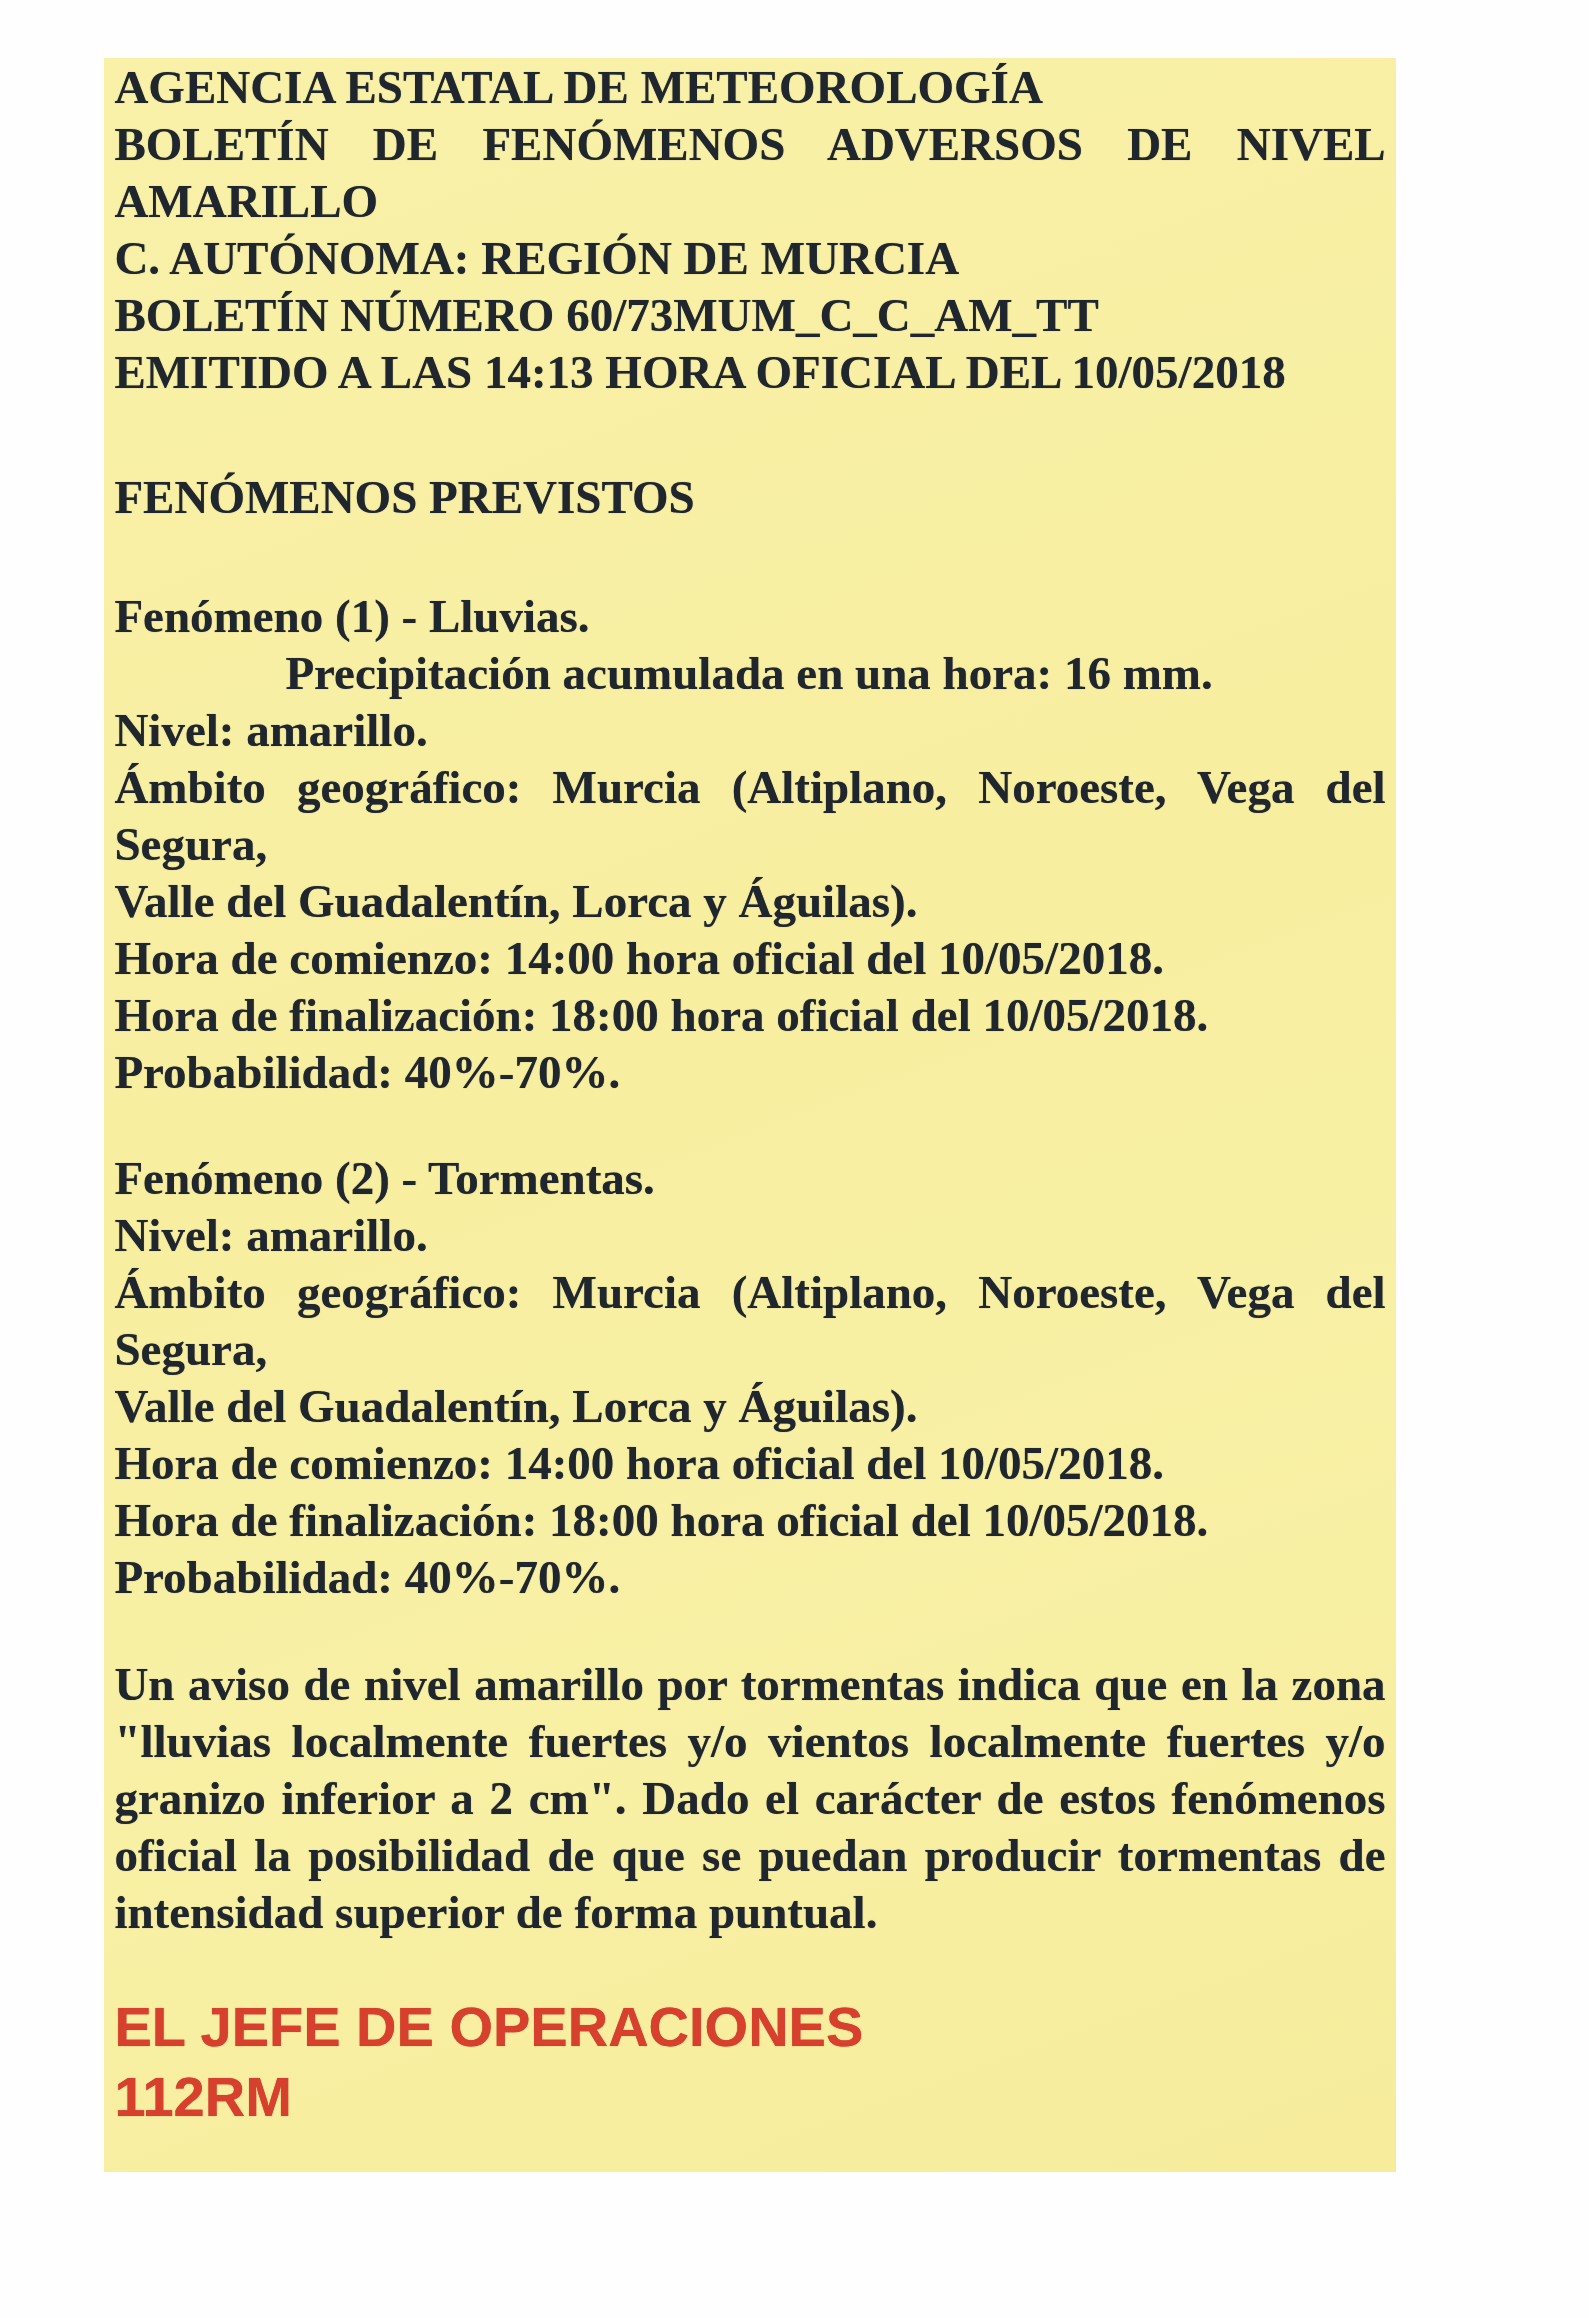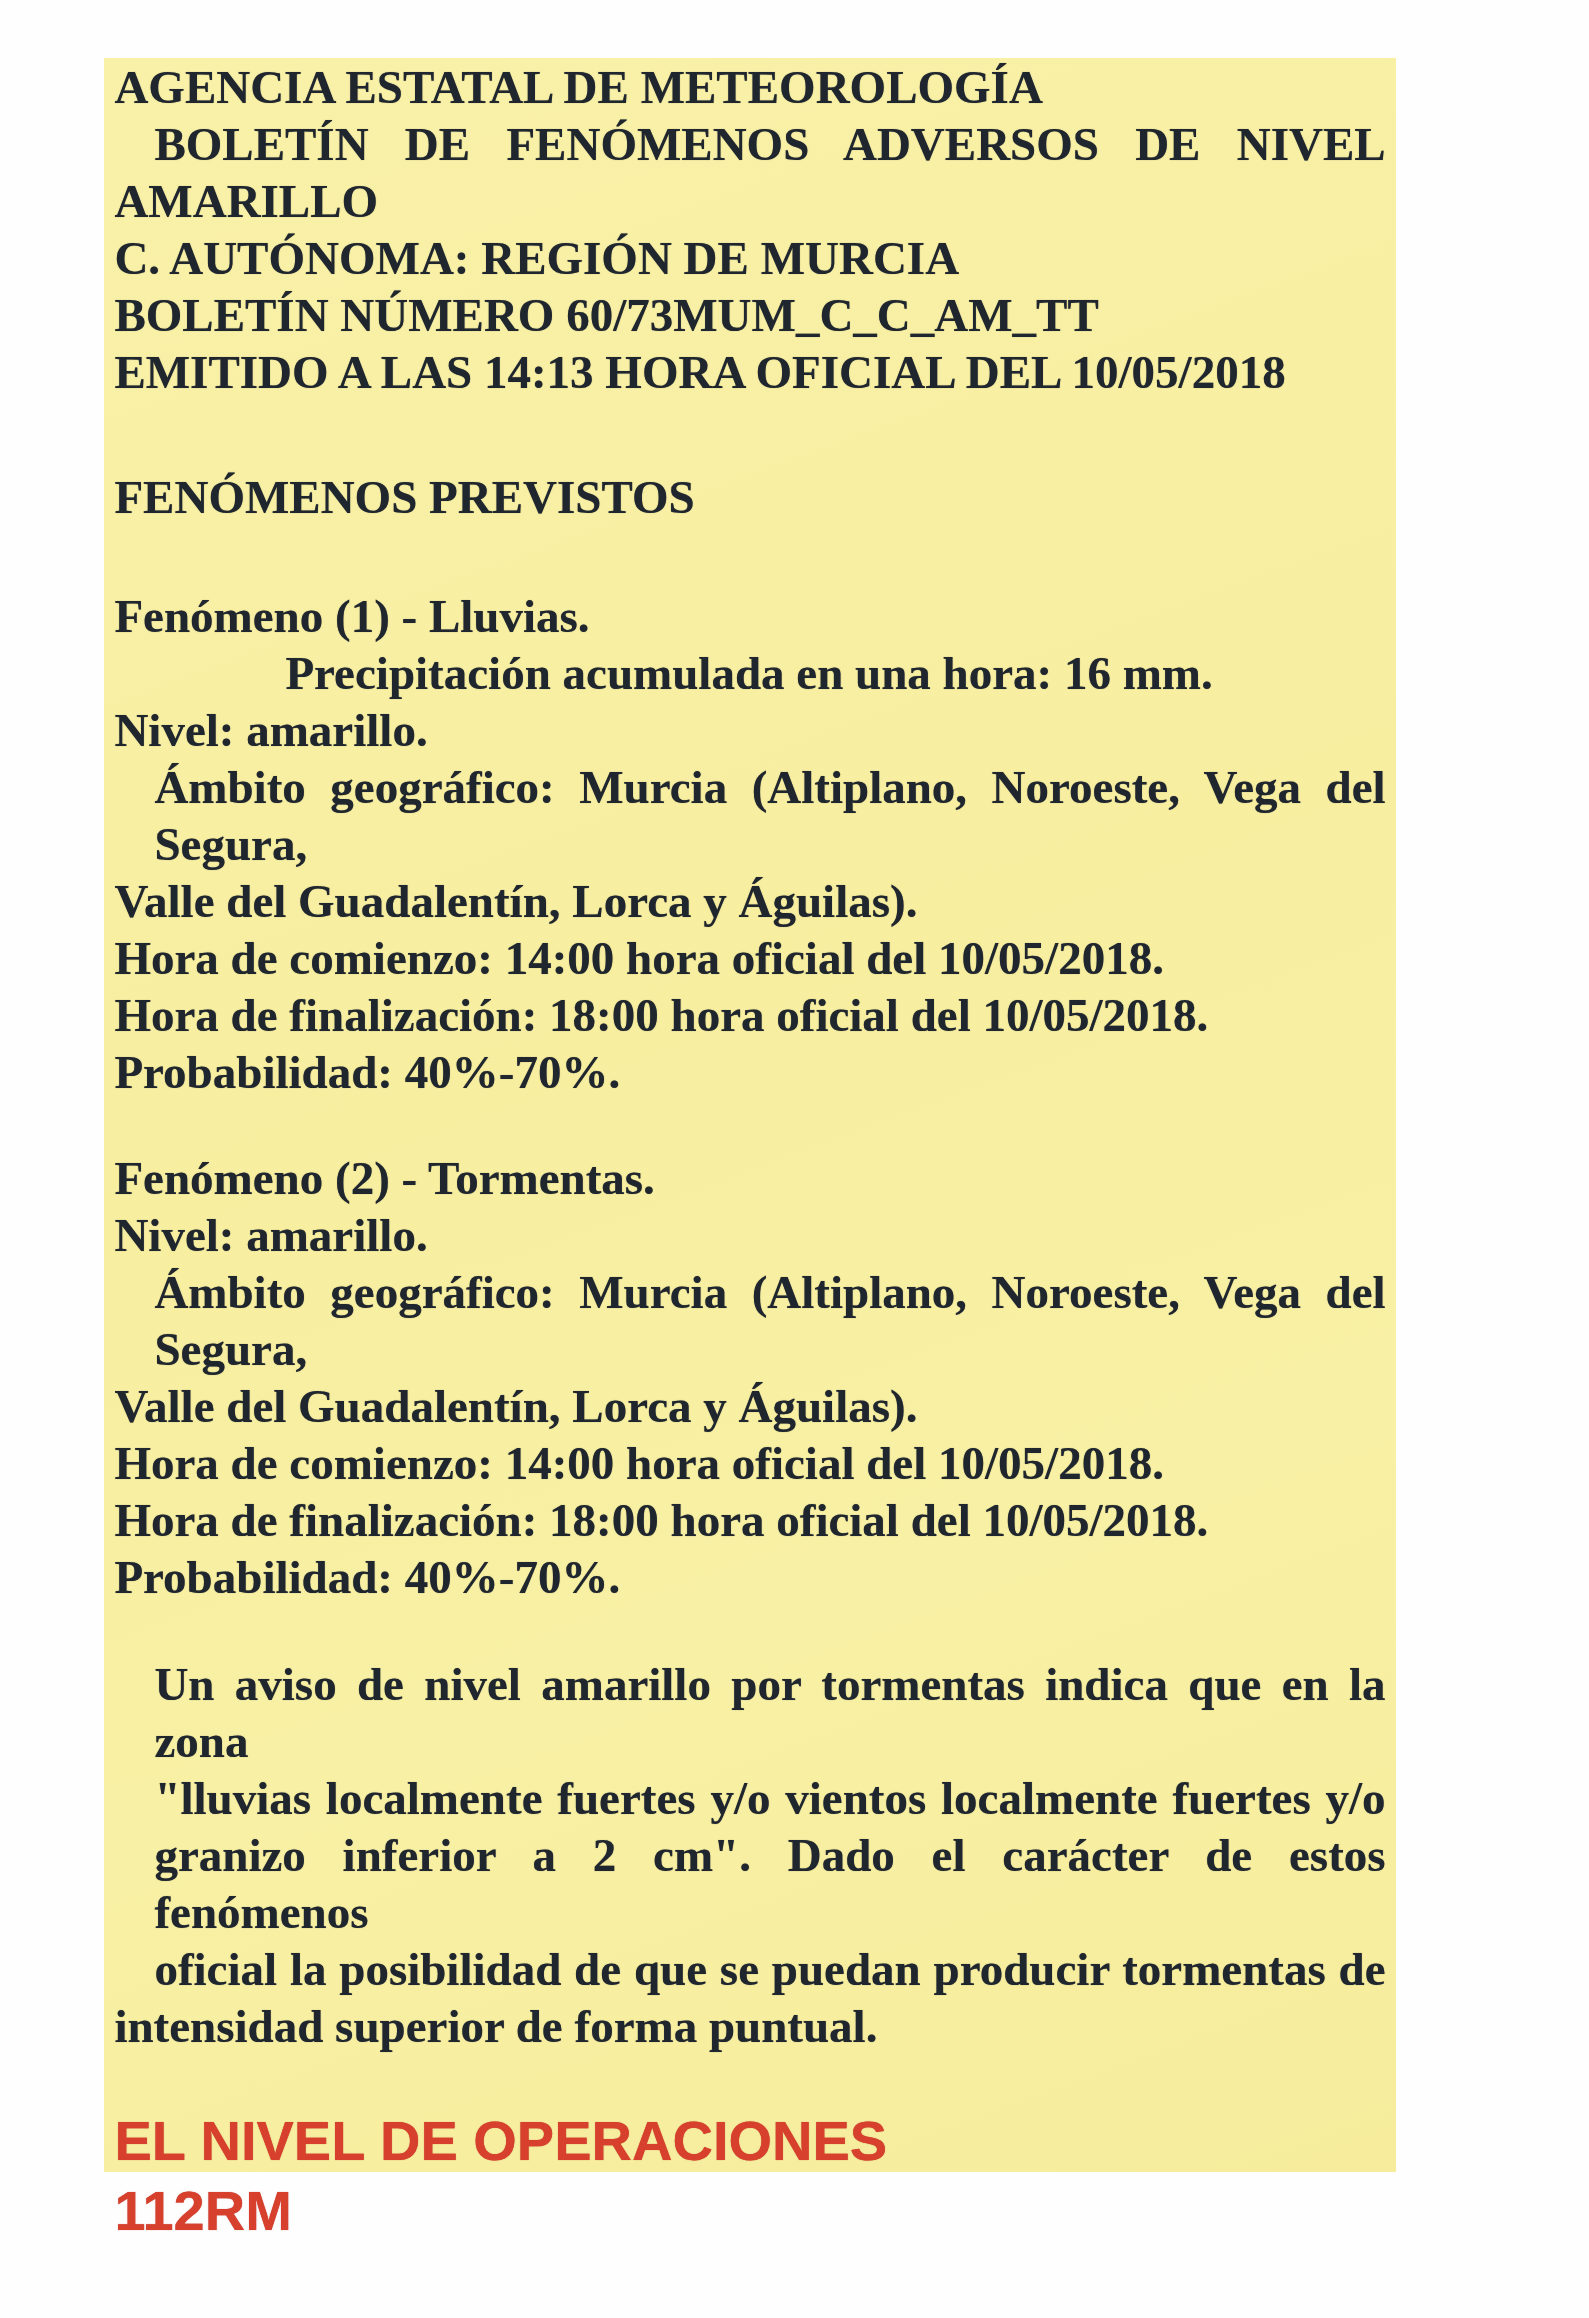--- a/index.html
+++ b/index.html
@@ -32,21 +32,20 @@
     color: #20262e;
     text-shadow: 0 0 0.9px rgba(32, 38, 46, 0.55);
   }
   .line {
     white-space: nowrap;
   }
   .just {
     white-space: normal;
     text-align: justify;
     text-align-last: justify;
-    margin-left: 40px;
   }
   .indent {
     padding-left: 171px;
   }
   .mt-50 { margin-top: 68px; }
   .mt-56 { margin-top: 49px; }
   .mt-58 { margin-top: 50px; }
   .mt-59 { margin-top: 51px; }
   .mt-71 { margin-top: 62px; }
   .sig {
@@ -99,19 +98,19 @@
 
     <div class="mt-58">
       <div class="just">Un aviso de nivel amarillo por tormentas indica que en la zona</div>
       <div class="just">"lluvias localmente fuertes y/o vientos localmente fuertes y/o</div>
       <div class="just">granizo inferior a 2 cm". Dado el carácter de estos fenómenos</div>
       <div class="just">oficial la posibilidad de que se puedan producir tormentas de</div>
       <div class="line">intensidad superior de forma puntual.</div>
     </div>
 
     <div class="mt-59">
-      <div class="line sig">EL NIVEL DE OPERACIONES</div>
+      <div class="line sig">EL JEFE DE OPERACIONES</div>
       <div class="line sig">112RM</div>
     </div>
 
   </div>
 </div>
 
 
 </body></html>

